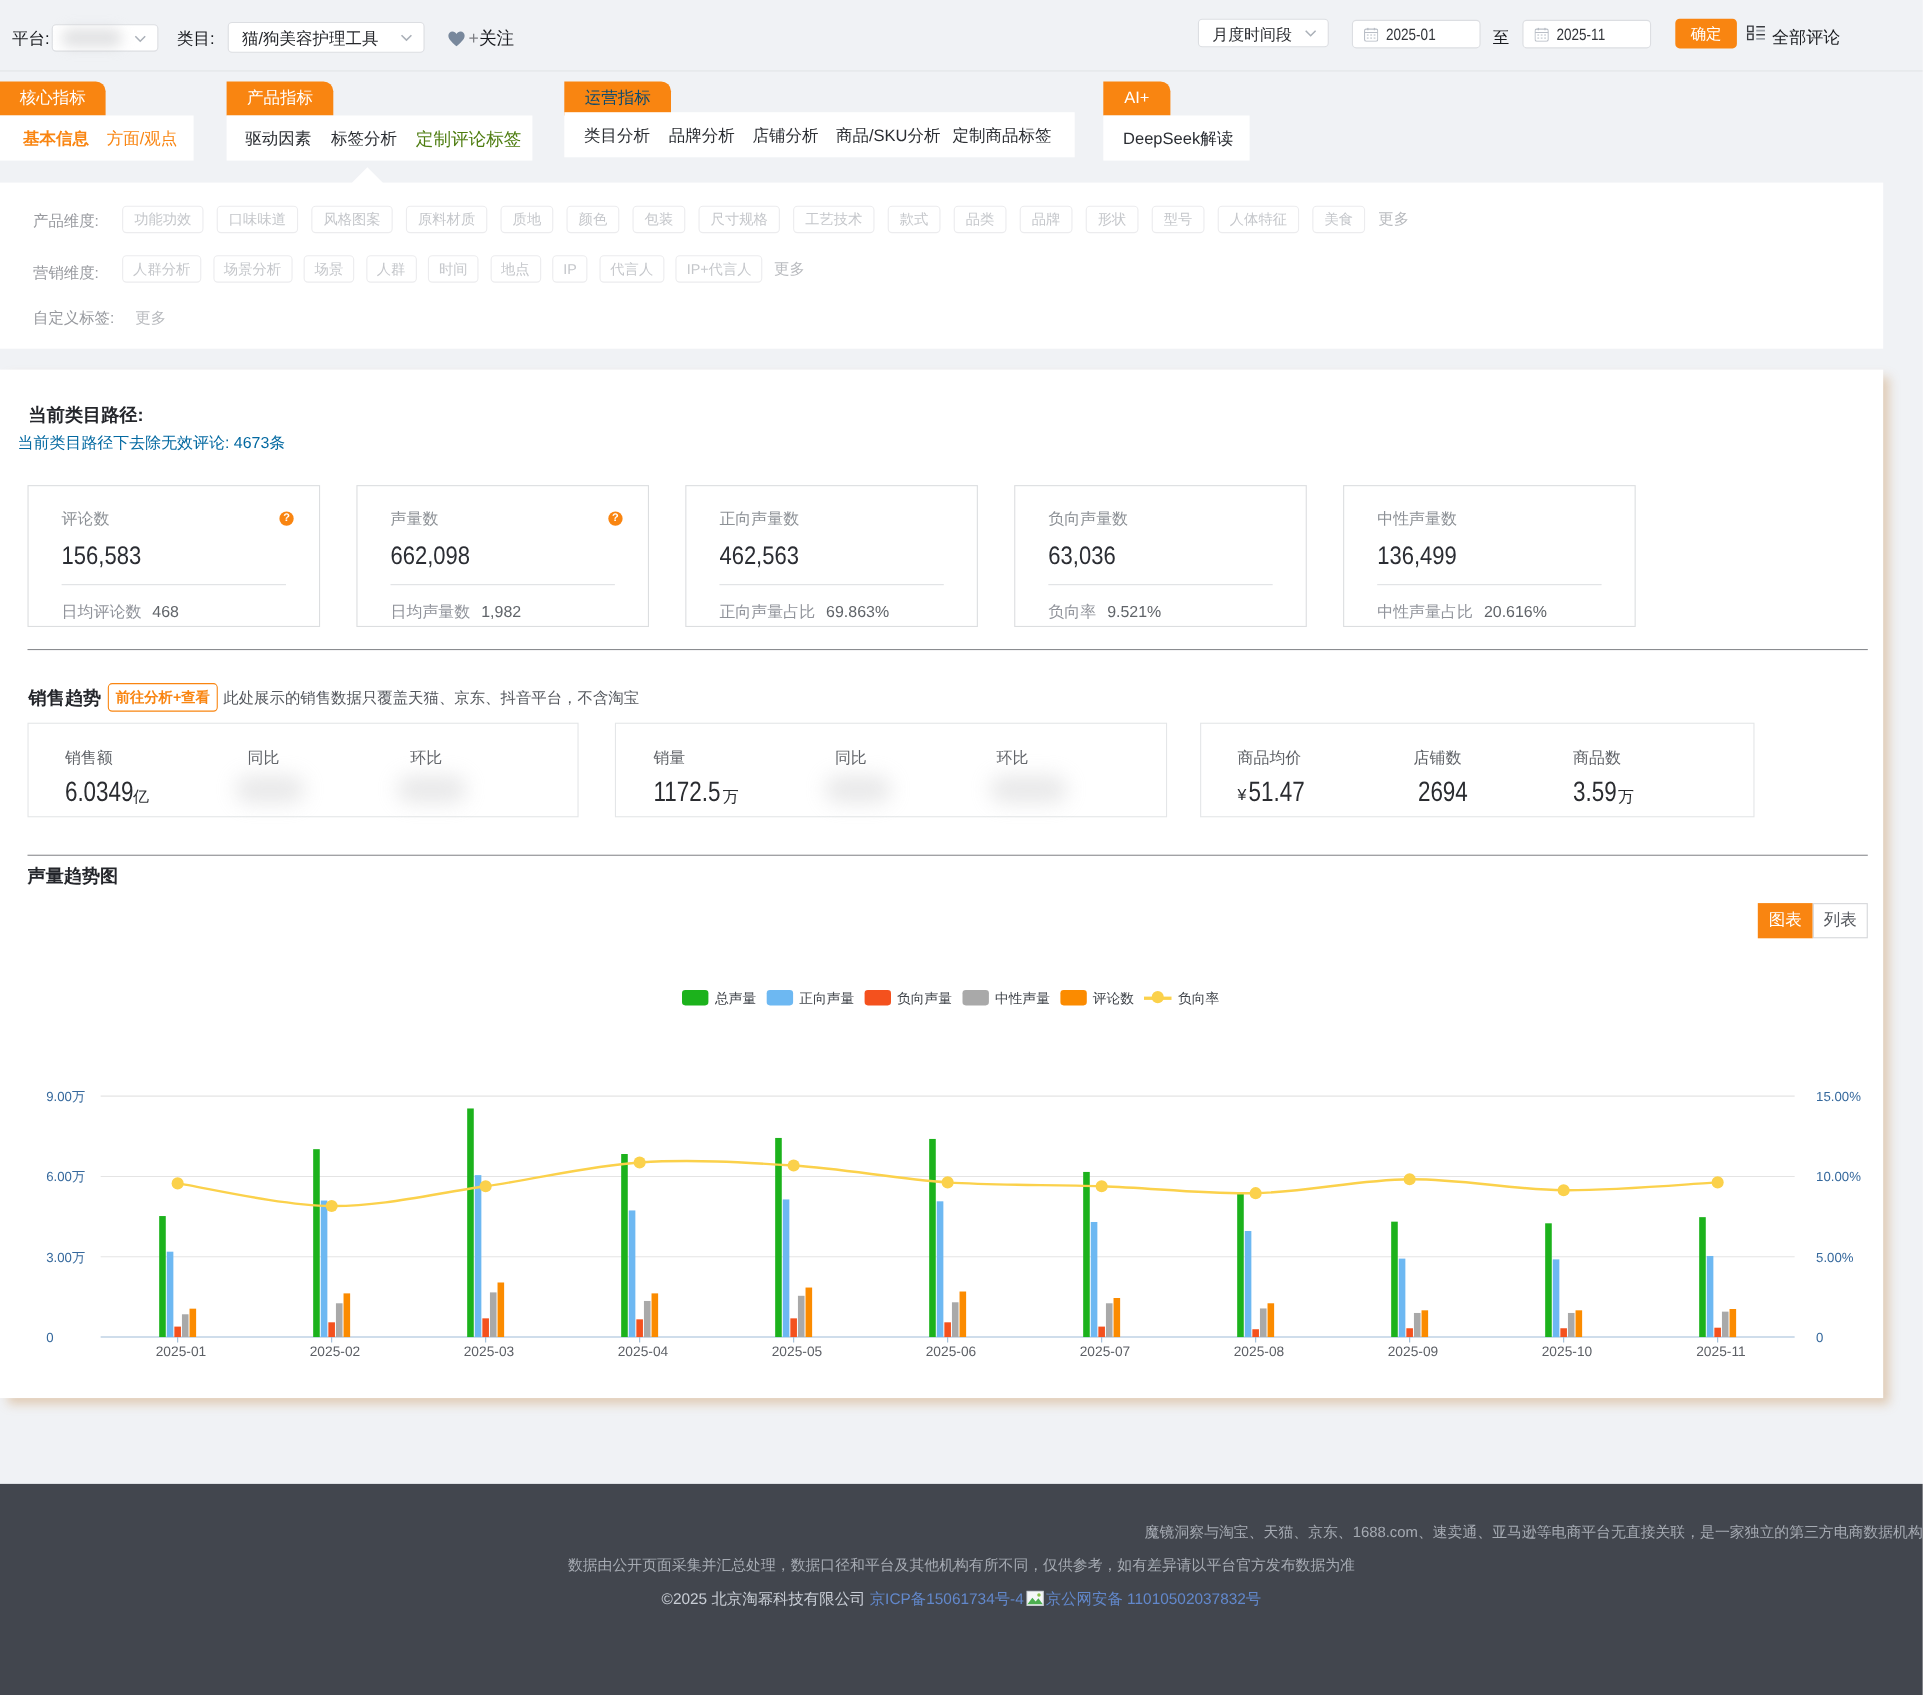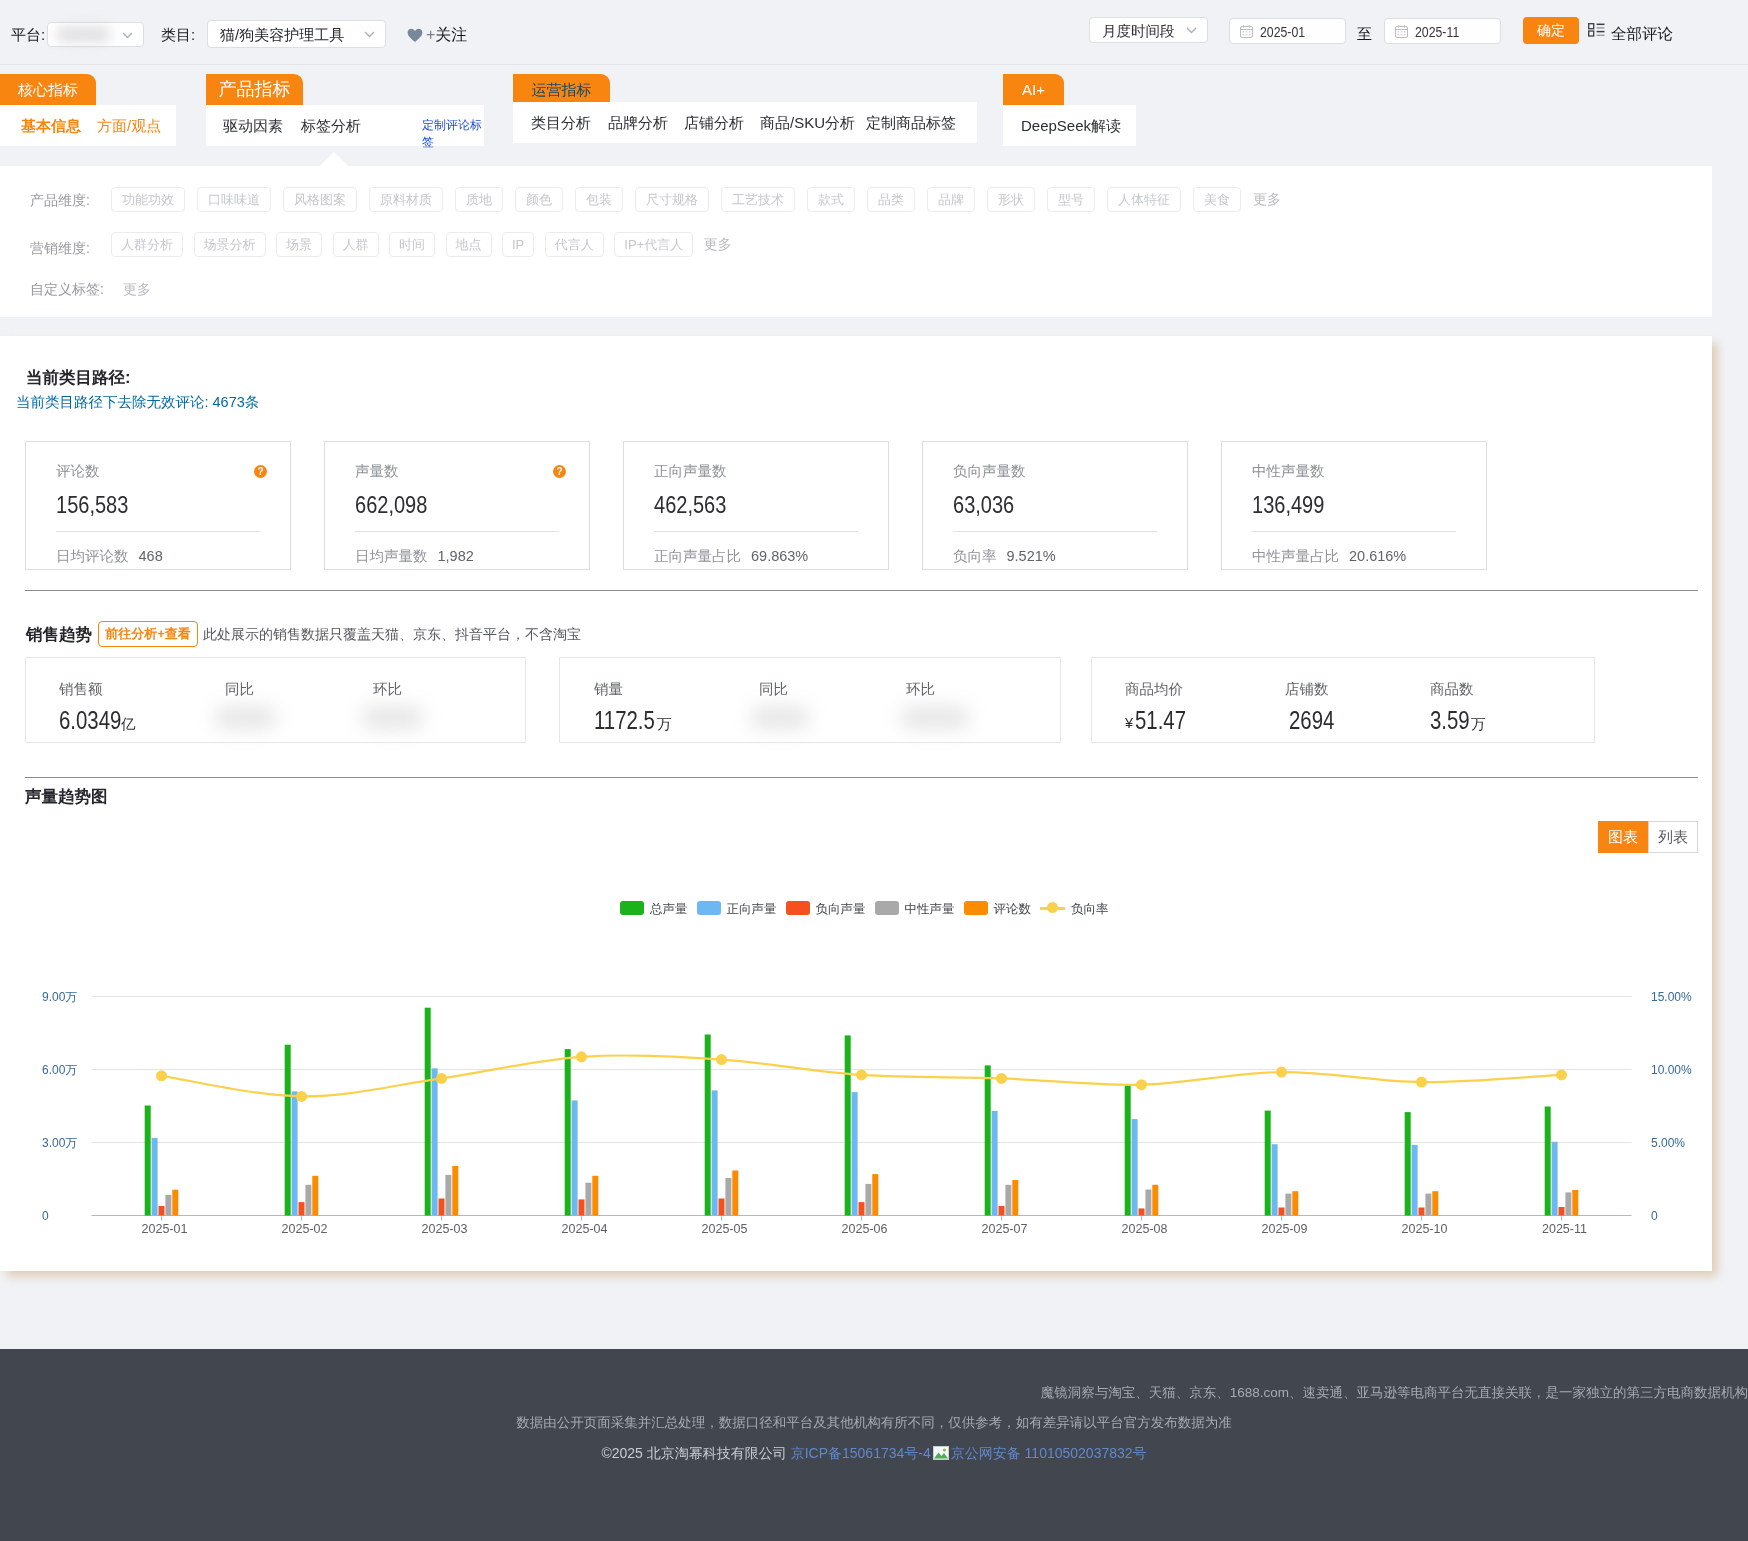--- a/index.html
+++ b/index.html
@@ -75,25 +75,25 @@
     <line x1="8.6" y1="4.9" x2="16.5" y2="4.9" stroke="#9aa0a8" stroke-width="1.5"></line>
     <line x1="8.6" y1="8.6" x2="16.5" y2="8.6" stroke="#3a3d42" stroke-width="1.5"></line>
     <line x1="8.6" y1="12.3" x2="16.5" y2="12.3" stroke="#9aa0a8" stroke-width="1.5"></line>
   </svg>
 <div style="position:absolute;left:1611px;top:24px;font-size:15.5px;color:#17191d;">全部评论</div>
 <div style="position:absolute;left:0px;top:74px;width:96px;height:31px;background:#f98511;border-radius:0 9px 0 0;color:#fff;font-size:15px;line-height:31px;text-align:center;">核心指标</div>
 <div style="position:absolute;left:0px;top:105px;width:176px;height:41px;background:#fff;">
     <div style="position:absolute;left:21px;top:12px;font-size:15px;color:#f98511;font-weight:bold;">基本信息</div>
     <div style="position:absolute;left:97px;top:12px;font-size:15px;color:#f98511;font-weight:normal;">方面/观点</div>
   </div>
-<div style="position:absolute;left:206px;top:74px;width:97px;height:31px;background:#f98511;border-radius:0 9px 0 0;color:#fff;font-size:18px;line-height:31px;text-align:center;">产品指标</div>
+<div style="position:absolute;left:206px;top:74px;width:97px;height:31px;background:#f98511;border-radius:0 9px 0 0;color:#fff;font-size:15px;line-height:31px;text-align:center;">产品指标</div>
 <div style="position:absolute;left:206px;top:105px;width:278px;height:41px;background:#fff;">
     <div style="position:absolute;left:17px;top:12px;font-size:15px;color:#2b2e33;font-weight:normal;">驱动因素</div>
     <div style="position:absolute;left:95px;top:12px;font-size:15px;color:#2b2e33;font-weight:normal;">标签分析</div>
-    <div style="position:absolute;left:172px;top:12px;font-size:12px;color:#1d4ed8;font-weight:normal;margin-left:44px;">定制评论标签</div>
+    <div style="position:absolute;left:172px;top:12px;font-size:16px;color:#4d7c0f;font-weight:normal;">定制评论标签</div>
   </div>
 <div style="position:absolute;left:513px;top:74px;width:97px;height:31px;background:#f98511;border-radius:0 9px 0 0;color:#0c4a6e;font-size:15px;line-height:31px;text-align:center;">运营指标</div>
 <div style="position:absolute;left:513px;top:102px;width:464px;height:41px;background:#fff;">
     <div style="position:absolute;left:18px;top:12px;font-size:15px;color:#2b2e33;font-weight:normal;">类目分析</div>
     <div style="position:absolute;left:95px;top:12px;font-size:15px;color:#2b2e33;font-weight:normal;">品牌分析</div>
     <div style="position:absolute;left:171px;top:12px;font-size:15px;color:#2b2e33;font-weight:normal;">店铺分析</div>
     <div style="position:absolute;left:247px;top:12px;font-size:15px;color:#2b2e33;font-weight:normal;">商品/SKU分析</div>
     <div style="position:absolute;left:353px;top:12px;font-size:15px;color:#2b2e33;font-weight:normal;">定制商品标签</div>
   </div>
 <div style="position:absolute;left:1003px;top:74px;width:61px;height:31px;background:#f98511;border-radius:0 9px 0 0;color:#fff;font-size:15px;line-height:31px;text-align:center;">AI+</div>

